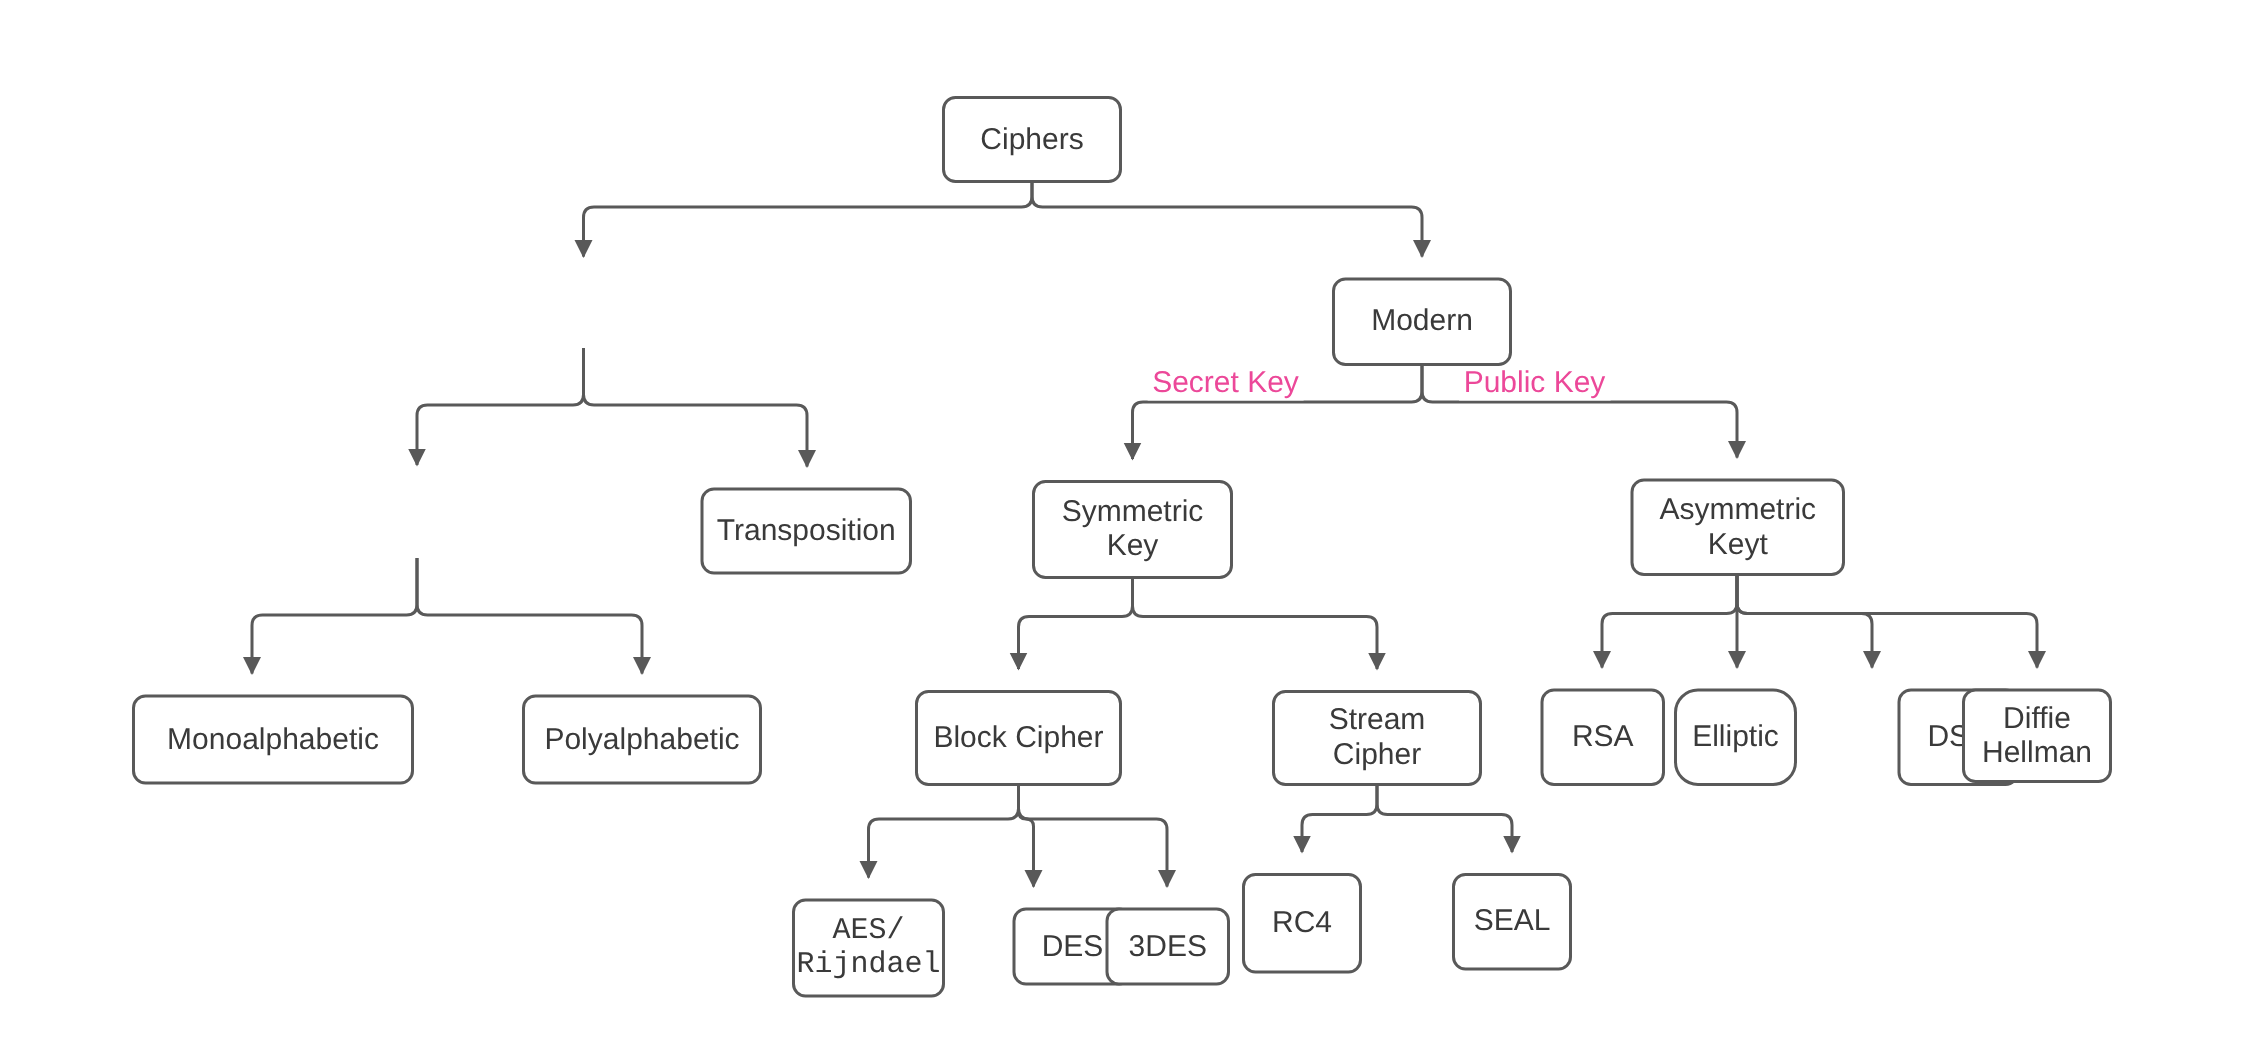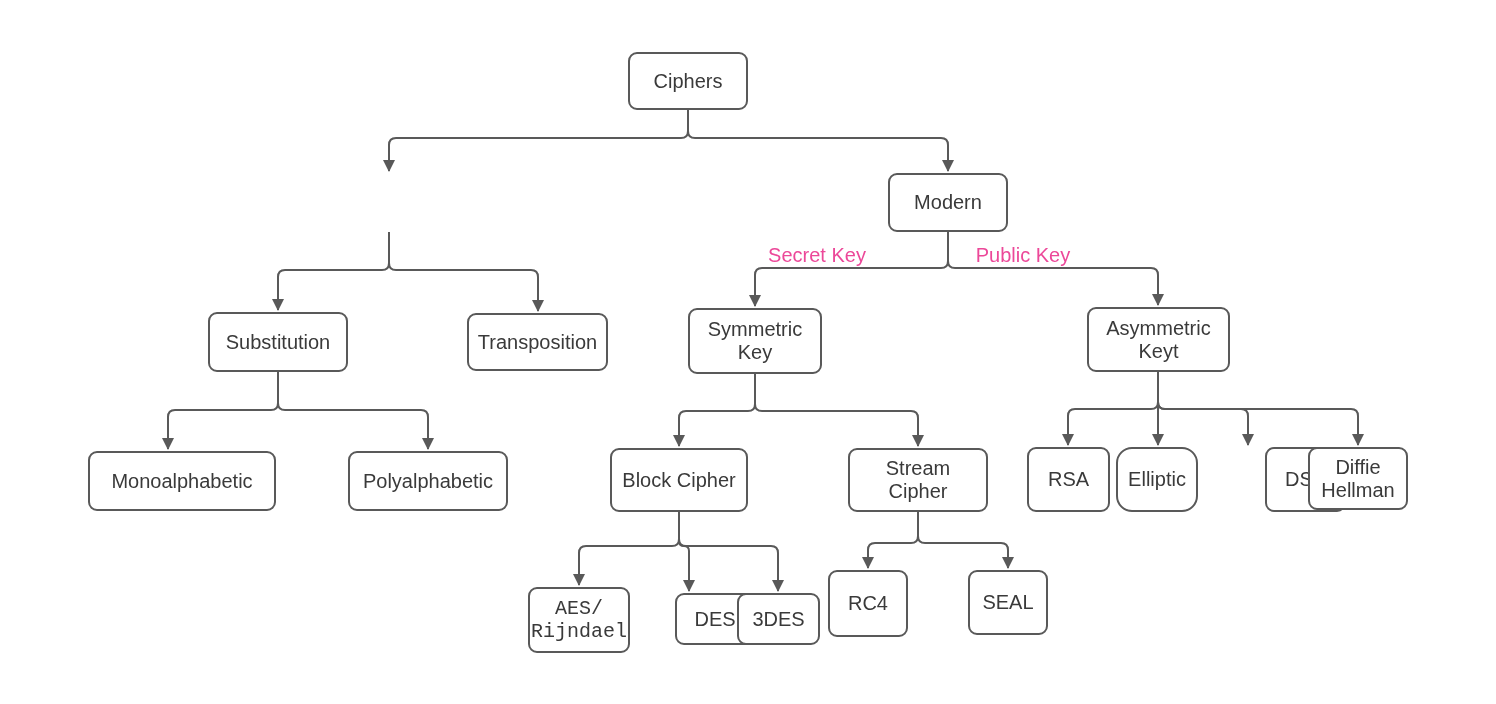--- a/index.html
+++ b/index.html
@@ -28,20 +28,21 @@
     border-radius: 9px;
     display: flex;
     align-items: center;
     justify-content: center;
     text-align: center;
     font-size: 20px;
     line-height: 1.15;
     color: #3a3a3a;
     white-space: pre-line;
     padding: 2px;
+    margin-top: 12px;
   }
   .edge-label {
     position: absolute;
     transform: translateX(-50%);
     font-size: 20px;
     color: #ec4899;
     white-space: nowrap;
     background: #ffffff;
     padding: 0 3px;
   }
@@ -81,21 +82,20 @@
   </svg>
 
   <div class="edge-label" style="left:817px; top:244px;">Secret Key</div>
   <div class="edge-label" style="left:1023px; top:244px;">Public Key</div>
 
   <div class="node" style="left:628px; top:52px; width:120px; height:58px;">Ciphers</div>
 
 
   <div class="node" style="left:888px; top:173px; width:120px; height:59px;">Modern</div>
 
-  <div class="node" style="left:208px; top:312px; width:140px; height:60px;">Substitution</div>
 
   <div class="node" style="left:467px; top:313px; width:141px; height:58px;">Transposition</div>
 
   <div class="node" style="left:688px; top:308px; width:134px; height:66px;">Symmetric
 Key</div>
 
   <div class="node" style="left:1087px; top:307px; width:143px; height:65px;">Asymmetric
 Keyt</div>
 
   <div class="node" style="left:88px; top:451px; width:188px; height:60px;">Monoalphabetic</div>

